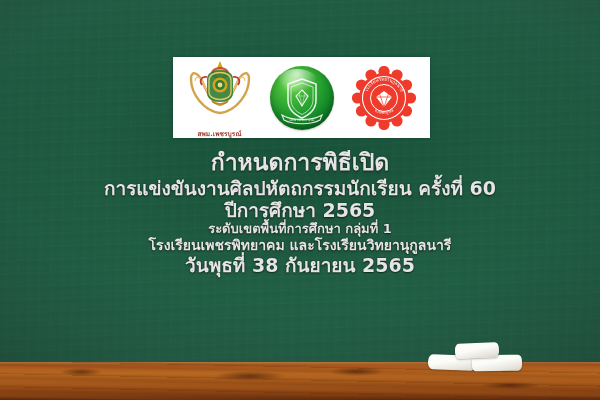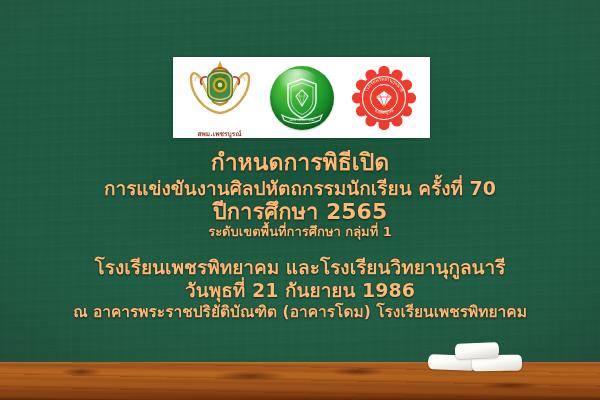--- a/index.html
+++ b/index.html
@@ -120,31 +120,31 @@
   
   .emblem3 { position: relative; width: 64px; height: 64px; }
 
   
   .text-block {
     position: absolute;
     left: 0;
     top: 150px;
     width: 600px;
     text-align: center;
-    color: #fdba74;
+    color: #e5e5e5;
     font-family: "DejaVu Sans", "Liberation Sans", sans-serif;
     font-weight: bold;
     text-shadow: 0 1px 2px rgba(0,0,0,0.55), 0 0 1px rgba(0,0,0,0.8);
   }
   .line { line-height: 1.07; white-space: nowrap; }
   .l1 { font-size: 23px; }
   .l2 { font-size: 19px; margin-top: 3px; }
-  .l3 { font-size: 22px; margin-top: 2px; }
+  .l3 { font-size: 19px; margin-top: 2px; }
   .l4 { font-size: 13px; margin-top: 2px; }
-  .l5 { font-size: 19px; margin-top: 18px; }
+  .l5 { font-size: 14px; margin-top: 2px; }
   .l6 { font-size: 19px; margin-top: 2px; }
   .l7 { font-size: 15.5px; margin-top: 4px; }
 
   
   .ledge {
     position: absolute;
     left: 0;
     top: 362px;
     width: 600px;
     height: 38px;
@@ -294,26 +294,25 @@
           <text font-size="4" fill="#ffffff" font-family="DejaVu Sans, sans-serif">
             <textPath href="#arcBot" startOffset="50%" text-anchor="middle">จ.เพชรบูรณ์</textPath>
           </text>
         </svg>
       </div>
     </div>
   </div>
 
   <div class="text-block">
     <div class="line l1">กำหนดการพิธีเปิด</div>
-    <div class="line l2">การแข่งขันงานศิลปหัตถกรรมนักเรียน ครั้งที่ 70</div>
+    <div class="line l2">การแข่งขันงานศิลปหัตถกรรมนักเรียน ครั้งที่ 60</div>
     <div class="line l3">ปีการศึกษา 2565</div>
     <div class="line l4">ระดับเขตพื้นที่การศึกษา กลุ่มที่ 1</div>
     <div class="line l5">โรงเรียนเพชรพิทยาคม และโรงเรียนวิทยานุกูลนารี</div>
-    <div class="line l6">วันพุธที่ 21 กันยายน 1986</div>
-    <div class="line l7">ณ อาคารพระราชปริยัติบัณฑิต (อาคารโดม) โรงเรียนเพชรพิทยาคม</div>
+    <div class="line l6">วันพุธที่ 38 กันยายน 2565</div>
   </div>
 
   <div class="ledge">
     <div class="ledge-top-hl"></div>
     <div class="ledge-grain"></div>
     <div class="ledge-knot" style="left:60px;  top:6px;  width:42px; height:8px;"></div>
     <div class="ledge-knot" style="left:215px; top:9px;  width:70px; height:10px;"></div>
     <div class="ledge-knot" style="left:330px; top:5px;  width:54px; height:9px;"></div>
     <div class="ledge-knot" style="left:480px; top:20px; width:60px; height:7px;"></div>
   </div>

